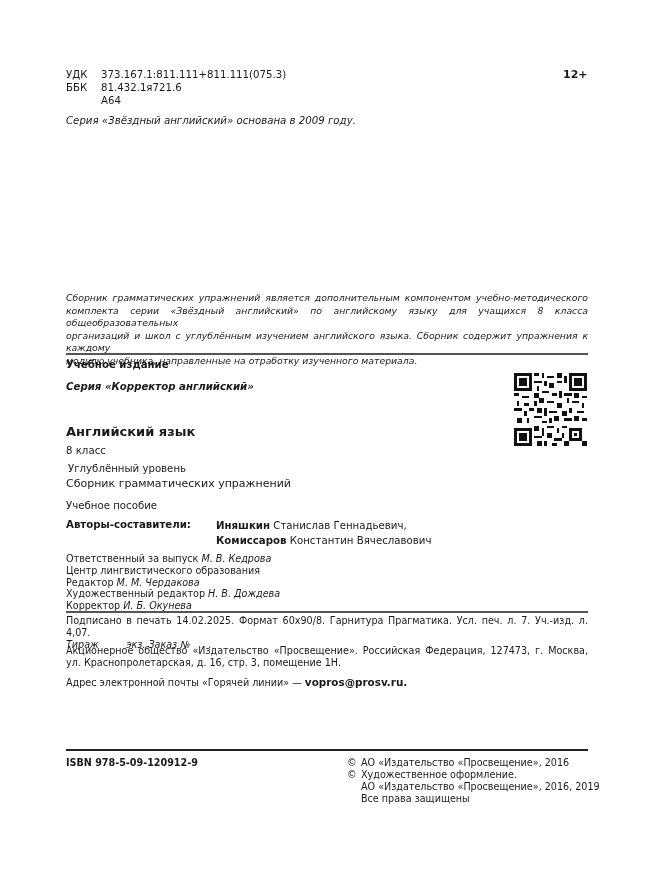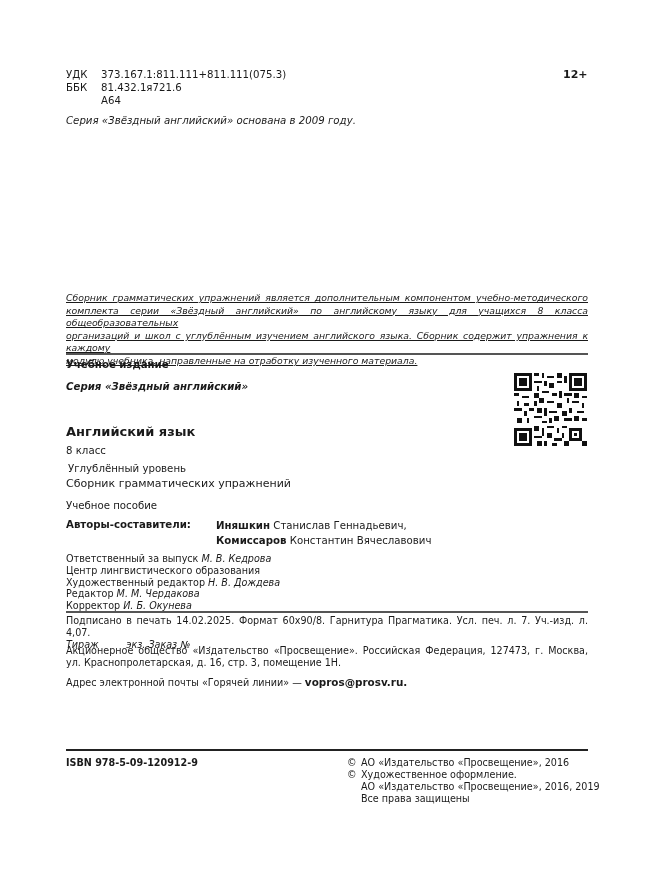--- a/index.html
+++ b/index.html
@@ -33,31 +33,31 @@
   <div class="udk-row">
     <span class="k"></span>
     <span>А64</span>
   </div>
 </div>
 
 <div class="abs b" style="left:563px; top:68px; font-size:11px;">12+</div>
 
 <div class="abs f10 i" style="left:66px; top:114px;">Серия «Звёздный английский» основана в 2009 году.</div>
 
-<div class="abs i" style="left:66px; top:292px; width:522px; font-size:9.3px; line-height:12.6px;text-decoration:underline;">
+<div class="abs i" style="left:66px; top:292px; width:522px; font-size:9.3px; line-height:12.6px;">
   <div class="justify">Сборник грамматических упражнений является дополнительным компонентом учебно-методического</div>
   <div class="justify">комплекта серии «Звёздный английский» по английскому языку для учащихся 8 класса общеобразовательных</div>
   <div class="justify">организаций и школ с углублённым изучением английского языка. Сборник содержит упражнения к каждому</div>
   <div>модулю учебника, направленные на отработку изученного материала.</div>
 </div>
 
 <div class="rule" style="top:353px; height:2px; background:#555;"></div>
 
 <div class="abs f10 b" style="left:66px; top:358px;">Учебное издание</div>
-<div class="abs f10 b i" style="left:66px; top:380px;">Серия «Звёздный английский»</div>
+<div class="abs f10 b i" style="left:66px; top:380px;">Серия «Корректор английский»</div>
 
 <svg class="qr" viewBox="0 0 29 29" shape-rendering="crispEdges">
   <rect width="29" height="29" fill="#fff"></rect>
   <g fill="#111">
 
     <rect x="0" y="0" width="7" height="7"></rect>
       <rect x="1" y="1" width="5" height="5" fill="#fff"></rect>
       <rect x="2" y="2" width="3" height="3"></rect>
     <rect x="22" y="0" width="7" height="7"></rect>
       <rect x="23" y="1" width="5" height="5" fill="#fff"></rect>
@@ -146,22 +146,22 @@
   </div>
   <div>
     <span class="b">Комиссаров</span>
     <span>Константин Вячеславович</span>
   </div>
 </div>
 
 <div class="abs f9" style="left:66px; top:553px; line-height:11.8px;">
   <div><span>Ответственный за выпуск</span> <span class="i">М. В. Кедрова</span></div>
   <div><span>Центр лингвистического образования</span></div>
+  <div><span>Редактор</span> <span class="i">М. М. Чердакова</span></div>
   <div><span>Художественный редактор</span> <span class="i">Н. В. Дождева</span></div>
-  <div><span>Редактор</span> <span class="i">М. М. Чердакова</span></div>
   <div><span>Корректор</span> <span class="i">И. Б. Окунева</span></div>
 </div>
 
 <div class="rule" style="top:611px; height:2px; background:#555;"></div>
 
 <div class="abs f9" style="left:66px; top:615px; width:522px;">
   <div class="justify">Подписано в печать 14.02.2025. Формат 60x90/8. Гарнитура Прагматика. Усл. печ. л. 7. Уч.-изд. л. 4,07.</div>
   <div style="white-space:pre;font-style:italic;">Тираж         экз. Заказ №      .</div>
 </div>
 

